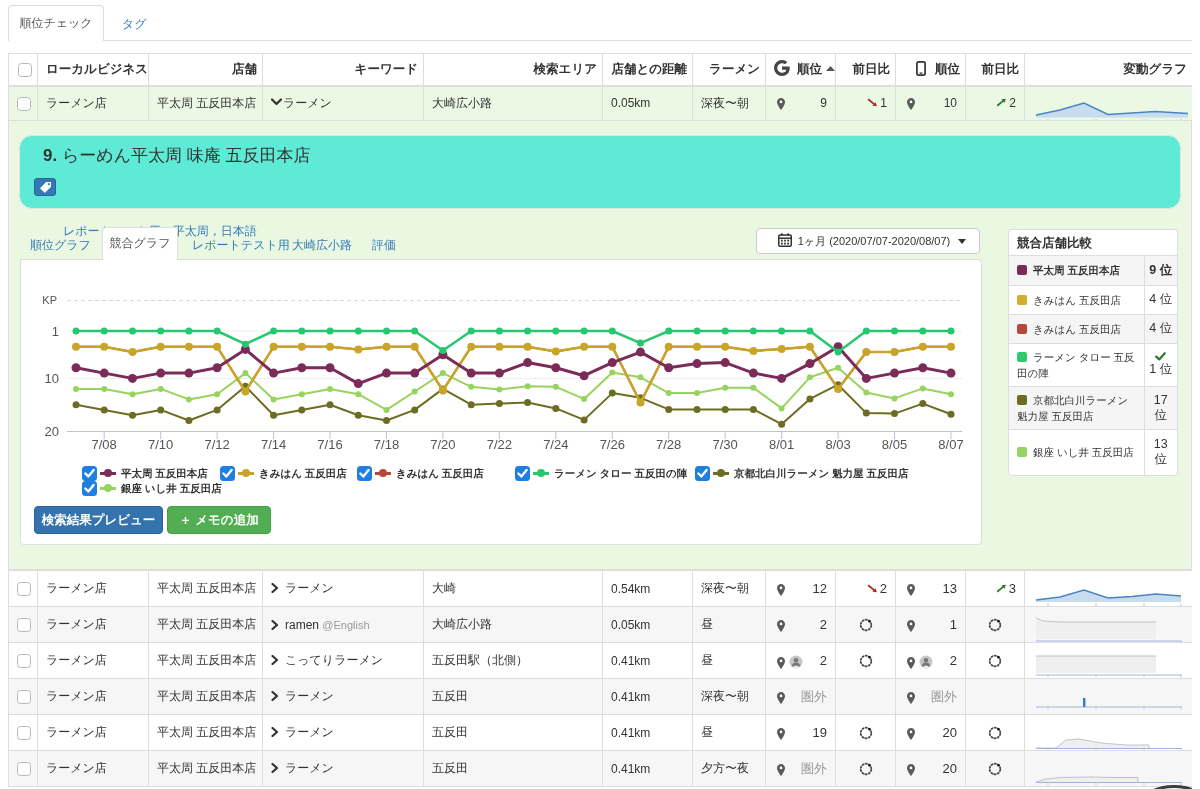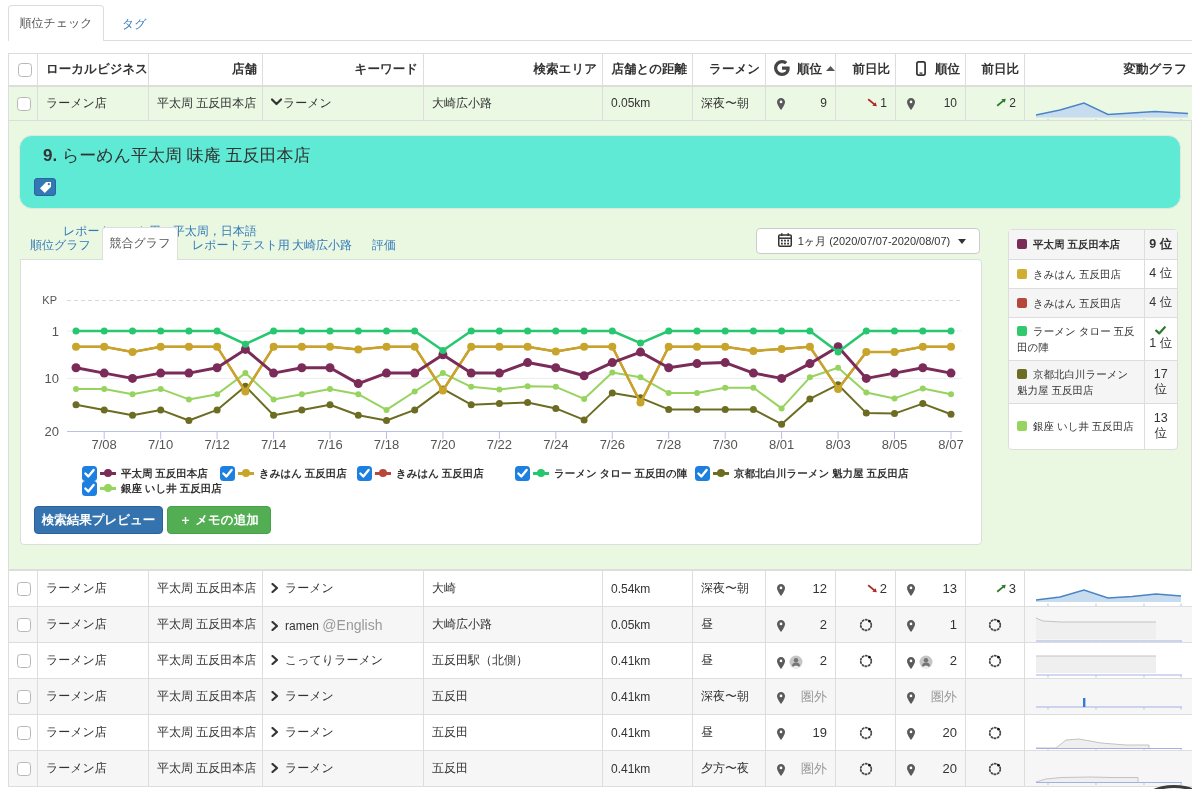--- a/index.html
+++ b/index.html
@@ -61,21 +61,21 @@
 .pin { display:inline-block; vertical-align:-2px; }
 .spin { display:inline-block; width:14px; height:14px; vertical-align:-3px; }
 .gray { color:#999; }
 td.cbc, th.cbc { text-align:center; padding:0; }
 td.rank { position:relative; text-align:right; padding-right:9px; font-size:13.5px; }
 td.rank .rpin { position:absolute; left:11px; top:50%; margin-top:-6px; }
 td.diff { text-align:right; padding-right:11px; font-size:13.5px; }
 td.spinc { text-align:center; }
 td.chartc { position:relative; padding:0 0 0 11px; }
 .mini { position:absolute; left:11px; }
-.eng { color:#999; font-size:14px; }
+.eng { color:#999; font-size:11px; }
 #table2 td.rank .rv, #table2 td.diff { font-size:13px; }
 
 .calic { vertical-align:-2px; margin-right:6px; }
 .dcaret { display:inline-block; width:0; height:0; border-left:4.5px solid transparent; border-right:4.5px solid transparent; border-top:5px solid #333; margin-left:8px; vertical-align:1px; }
 svg text { font-family:"Liberation Sans", sans-serif; }
 </style>
 </head>
 <body>
 <div id="stage">
   <div class="tab-active">順位チェック</div>
@@ -416,20 +416,21 @@
           </svg></span><span class="lmark" style="background:#6c6c22"><i style="background:#6c6c22"></i></span> 京都北白川ラーメン 魁力屋 五反田店</div>
   <div class="leg" style="left:61px; top:221px;"><span class="cb"><svg width="13" height="13" viewBox="0 0 11 11">
             <polyline points="2,5.5 4.5,8 9,2.5" fill="none" stroke="#fff" stroke-width="2" stroke-linecap="round" stroke-linejoin="round"></polyline>
           </svg></span><span class="lmark" style="background:#97d35f"><i style="background:#97d35f"></i></span> 銀座 いし井 五反田店</div>
 
     <div class="btn" id="btn-blue">検索結果プレビュー</div>
     <div class="btn" id="btn-green">＋ メモの追加</div>
   </div>
 
   <div id="sidebar">
+    <div id="sbhead">競合店舗比較</div>
     <table id="sbtable">
       <tbody>
           <tr class="odd" style="height:29px">
             <td class="sbn" style="font-weight:bold"><i class="sq" style="background:#7b2b58"></i>平太周 五反田本店</td>
             <td class="sbr" style="font-weight:bold">9 位</td>
           </tr>
       <tr style="height:29px">
             <td class="sbn"><i class="sq" style="background:#cfae30"></i>きみはん 五反田店</td>
             <td class="sbr">4 位</td>
           </tr>

